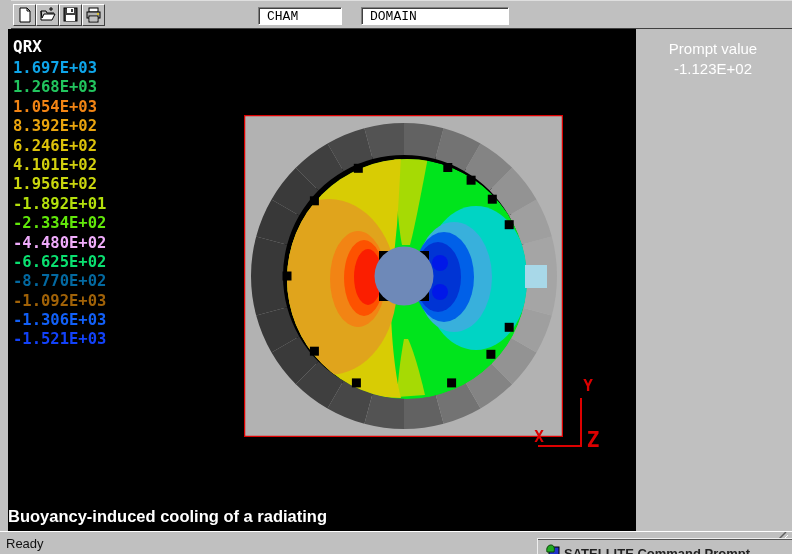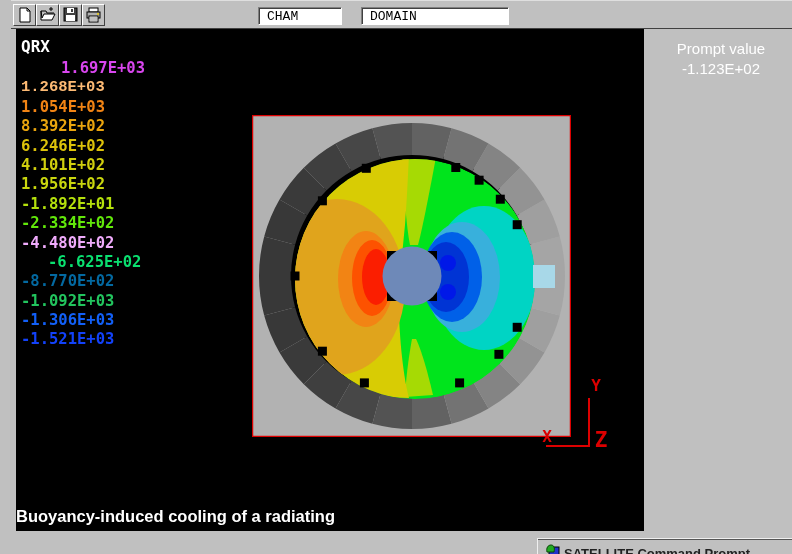--- a/index.html
+++ b/index.html
@@ -12,21 +12,21 @@
           border-top:1px solid #ffffff;border-left:1px solid #ffffff;
           border-right:1px solid #404040;border-bottom:1px solid #404040;
           box-sizing:border-box;display:flex;align-items:center;justify-content:center;}
   .tb-field{position:absolute;top:6px;height:18px;background:#ffffff;
             border-top:1px solid #808080;border-left:1px solid #808080;
             border-right:1px solid #ffffff;border-bottom:1px solid #ffffff;
             box-shadow:inset 1px 1px 0 #404040;box-sizing:border-box;
             font-family:"Liberation Mono",monospace;font-size:13px;color:#000;
             padding:1px 0 0 8px;}
   
-  #canvas{position:absolute;left:16px;top:29px;width:628px;height:502px;background:#000;}
+  #canvas{position:absolute;left:8px;top:29px;width:628px;height:502px;background:#000;}
   
   #legend{position:absolute;left:5px;top:8px;}
   #legend-title{font-family:"DejaVu Sans Mono",monospace;font-weight:bold;
                 font-size:16px;color:#ffffff;margin-bottom:3px;}
   .legend-row{font-family:"DejaVu Sans Mono",monospace;font-weight:bold;
               font-size:15.5px;height:19.4px;line-height:19.4px;letter-spacing:0px;}
   
   #probe{position:absolute;left:640px;top:10px;width:130px;text-align:center;
          color:#fff;font-size:15px;line-height:20px;}
   
@@ -87,33 +87,33 @@
     </div>
     <div class="tb-field" style="left:247px;width:84px">CHAM</div>
     <div class="tb-field" style="left:350px;width:148px">DOMAIN</div>
   </div>
 
   <div id="canvas">
 
     <div id="legend">
       <div id="legend-title">QRX</div>
       <div id="legend-list">
-          <div class="legend-row" style="color: #d946ef; margin-left: 40px;">1.697E+03</div>
-          <div class="legend-row" style="color: #fdba74; font-family: Liberation Mono, monospace;">1.268E+03</div>
+          <div class="legend-row" style="color: #0ea5e9;">1.697E+03</div>
+          <div class="legend-row" style="color: #22c55e;">1.268E+03</div>
           <div class="legend-row" style="color: rgb(242, 132, 20);">1.054E+03</div>
           <div class="legend-row" style="color: rgb(234, 165, 14);">8.392E+02</div>
           <div class="legend-row" style="color: rgb(221, 194, 10);">6.246E+02</div>
           <div class="legend-row" style="color: rgb(209, 207, 14);">4.101E+02</div>
           <div class="legend-row" style="color: rgb(201, 214, 14);">1.956E+02</div>
           <div class="legend-row" style="color: rgb(180, 224, 12);">-1.892E+01</div>
           <div class="legend-row" style="color: rgb(98, 232, 10);">-2.334E+02</div>
           <div class="legend-row" style="color: #f0abfc;">-4.480E+02</div>
-          <div class="legend-row" style="color: rgb(10, 224, 112); margin-left: 27px;">-6.625E+02</div>
+          <div class="legend-row" style="color: rgb(10, 224, 112);">-6.625E+02</div>
           <div class="legend-row" style="color: #0369a1;">-8.770E+02</div>
-          <div class="legend-row" style="color: #22c55e;">-1.092E+03</div>
+          <div class="legend-row" style="color: #a16207;">-1.092E+03</div>
           <div class="legend-row" style="color: rgb(18, 96, 248);">-1.306E+03</div>
           <div class="legend-row" style="color: rgb(18, 66, 250);">-1.521E+03</div>
         </div>
     </div>
 
     <div id="probe">
       <div>Prompt value</div>
       <div>-1.123E+02</div>
     </div>
 
@@ -199,20 +199,27 @@
       <line x1="58" y1="28" x2="58" y2="76" stroke-width="2" stroke="#dd0000"></line>
       <line x1="15" y1="76" x2="59" y2="76" stroke-width="2" stroke="#dd0000"></line>
       <text x="65" y="21" text-anchor="middle" font-family="DejaVu Sans Mono, monospace" font-size="16" font-weight="bold" fill="#dd0000">Y</text>
       <text x="16" y="72" text-anchor="middle" font-family="DejaVu Sans Mono, monospace" font-size="16" font-weight="bold" fill="#dd0000">X</text>
       <text x="70" y="77" text-anchor="middle" font-family="DejaVu Sans Mono, monospace" font-size="21" font-weight="bold" fill="#dd0000">Z</text>
     </svg>
 
     <div id="caption">Buoyancy-induced cooling of a radiating</div>
   </div>
 
+  <div id="statusbar">
+    <div id="status-text">Ready</div>
+    <svg id="grip" width="16" height="12">
+      <line x1="3" y1="10" x2="13" y2="0" stroke="#606060" stroke-width="1.5"></line>
+      <line x1="7" y1="11" x2="15" y2="3" stroke="#ffffff" stroke-width="1"></line>
+    </svg>
+  </div>
 
   <div id="overlay-win">
     <svg class="ico" width="14" height="12" viewBox="0 0 14 12">
       <rect x="3" y="3" width="10" height="9" fill="#2233cc" stroke="#000"></rect>
       <path d="M1 8 C0 4 2 1 5 1 C8 1 9 4 8 8 Z" fill="#22aa22" stroke="#084808"></path>
     </svg>
     <div class="txt">SATELLITE Command Prompt</div>
   </div>
 
 </div>

